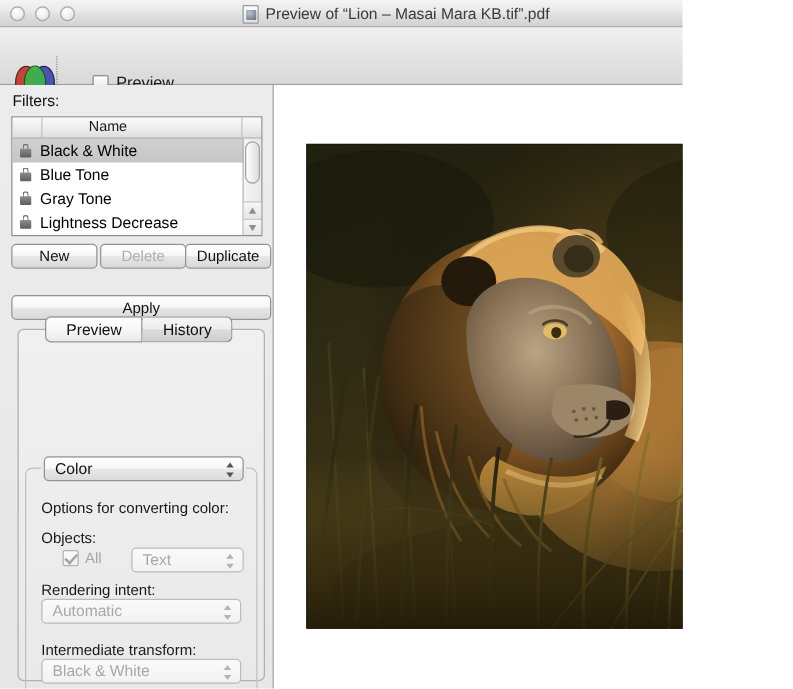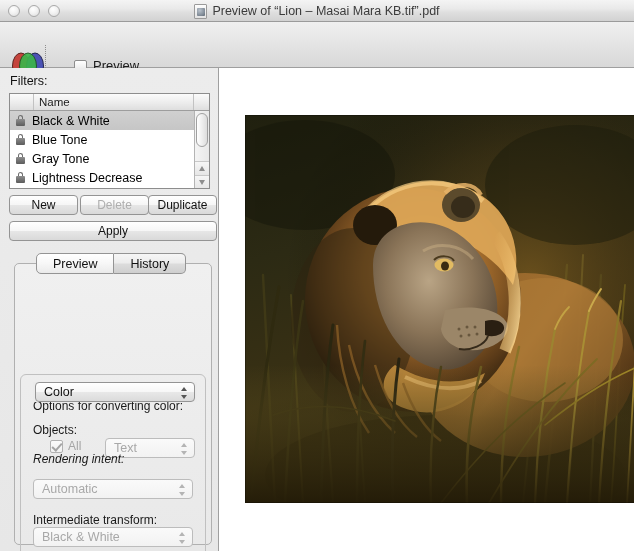--- a/index.html
+++ b/index.html
@@ -7,21 +7,21 @@
     margin: 0;
     padding: 0;
     background: #ffffff;
   }
   body {
     font-family: "Liberation Sans", sans-serif;
     -webkit-font-smoothing: antialiased;
   }
   #window {
     position: relative;
-    width: 634px;
+    width: 546px;
     height: 551px;
     overflow: hidden;
     background: #ffffff;
     font-size: 12px;
     color: #000;
   }
 
   
   #titlebar {
     position: absolute;
@@ -171,20 +171,21 @@
     border-right: 1px solid #c2c2c2;
     box-sizing: border-box;
   }
   #list-header .hcol-name {
     flex: 1;
     padding-left: 5px;
     display: flex;
     align-items: center;
     border-right: 1px solid #c2c2c2;
     box-sizing: border-box;
+    margin-left: 32px;
   }
   #list-header .hcol-pad { width: 15px; }
 
   #list-body {
     position: relative;
     height: 78px;
   }
   .filter-row {
     display: flex;
     align-items: center;
@@ -272,21 +273,21 @@
     display: flex;
     align-items: center;
     justify-content: center;
     box-sizing: border-box;
     cursor: default;
   }
   .aqua-btn.disabled { color: #aeaeae; }
   #btn-new       { position: absolute; left: 9px;   top: 127px; width: 69px; }
   #btn-delete    { position: absolute; left: 80px;  top: 127px; width: 69px; }
   #btn-duplicate { position: absolute; left: 148px; top: 127px; width: 69px; }
-  #btn-apply     { position: absolute; left: 9px;   top: 153px; width: 208px; }
+  #btn-apply     { position: absolute; left: 9px;   top: 168px; width: 208px; }
 
   
   #tab-bar {
     position: absolute;
     left: 36px; top: 185px;
     display: flex;
     z-index: 3;
   }
   .tab {
     height: 21px;
@@ -368,31 +369,30 @@
     background: transparent;
     box-sizing: border-box;
   }
   #color-popup-wrap {
     position: absolute;
     left: 33px; top: 297px;
     width: 160px;
     z-index: 3;
     background: #ebebeb;
     padding: 0 2px;
-    margin-top: 17px;
   }
 
   .opt-label {
     position: absolute;
     font-size: 12px;
     color: #1a1a1a;
   }
   #lbl-options { left: 33px; top: 331px; }
   #lbl-objects { left: 33px; top: 355px; }
-  #lbl-intent  { left: 33px; top: 384px; font-style: italic; }
+  #lbl-intent  { left: 33px; top: 397px; }
   #lbl-interm  { left: 33px; top: 445px; text-align: center; }
 
   #objects-row {
     position: absolute;
     left: 50px; top: 371px;
     display: flex;
     align-items: center;
     gap: 5px;
   }
   #all-label { font-size: 12px; color: #a5a5a5; }

